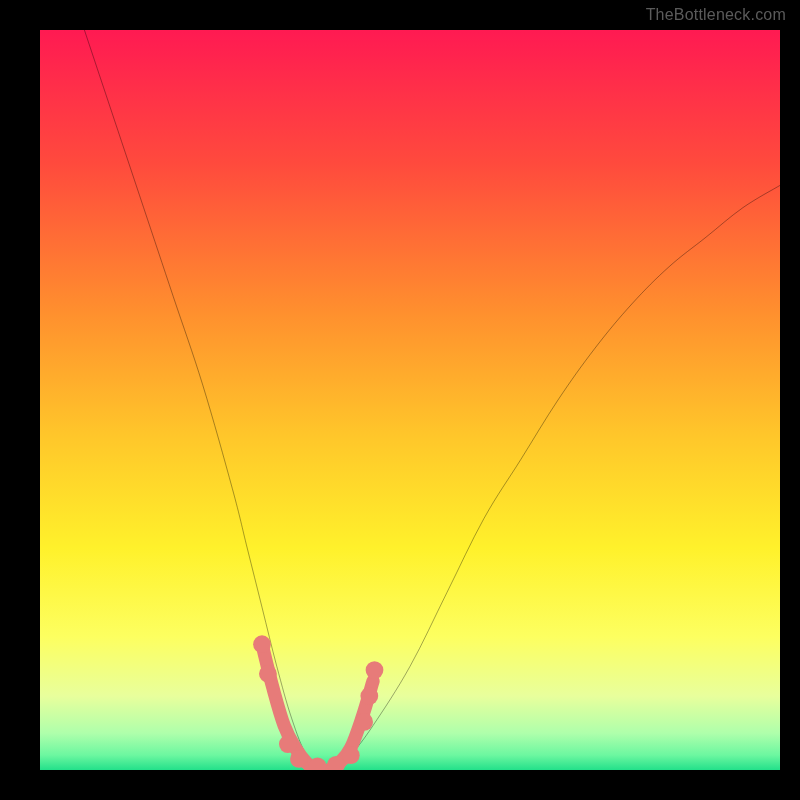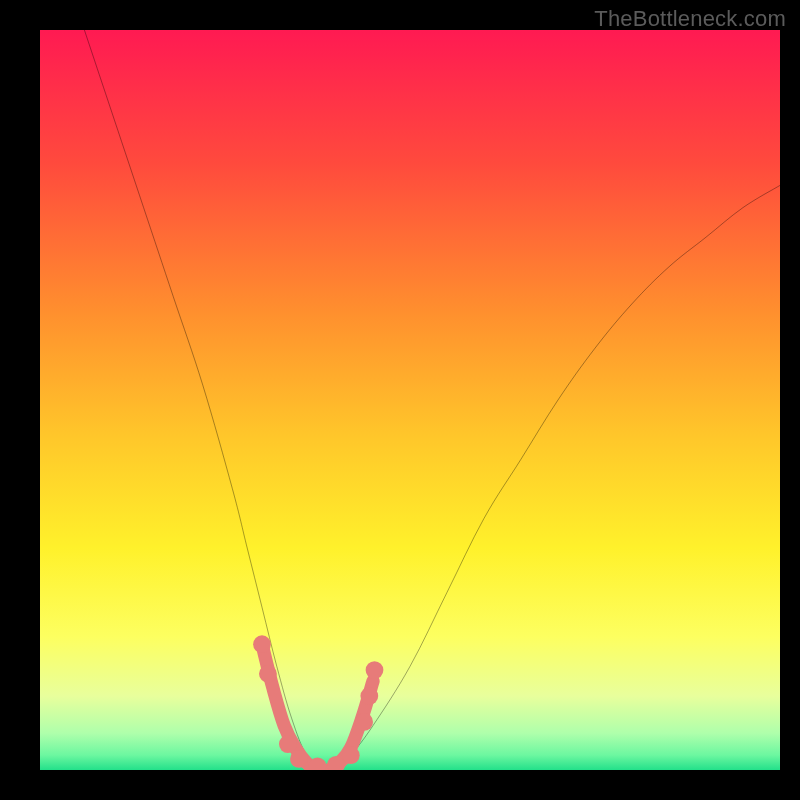--- a/index.html
+++ b/index.html
@@ -29,21 +29,21 @@
   .gradient {
     position: absolute;
     left: 0; top: 0;
     width: 100%; height: 100%;
   }
   .watermark {
     position: absolute;
     top: 6px;
     right: 14px;
     font-family: Arial, Helvetica, sans-serif;
-    font-size: 22px;
+    font-size: 16px;
     font-weight: 500;
     color: #5b5b5b;
     letter-spacing: 0.2px;
     margin-left: 32px;
   }
   svg.curve-layer {
     position: absolute;
     left: 0; top: 0;
     width: 100%; height: 100%;
   }

